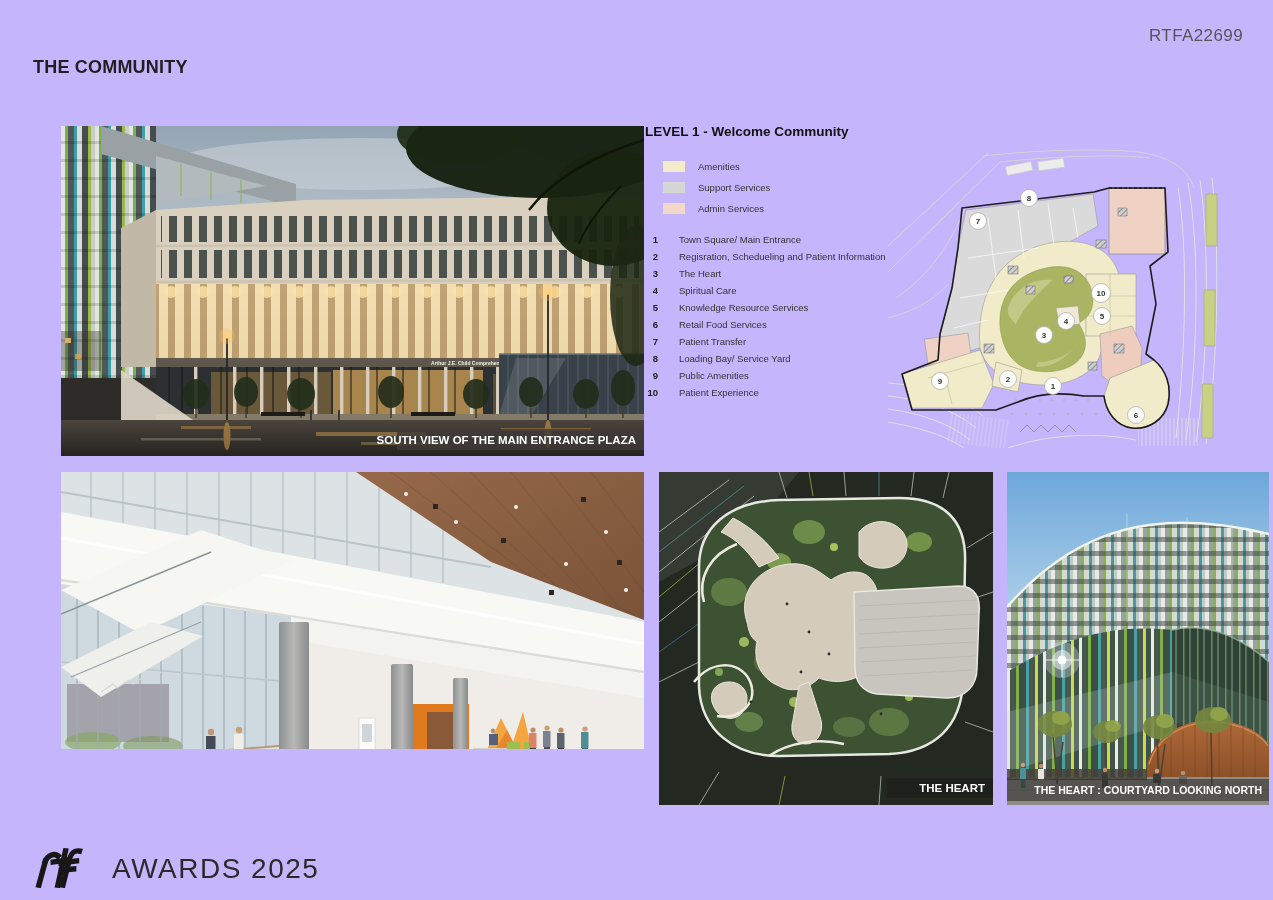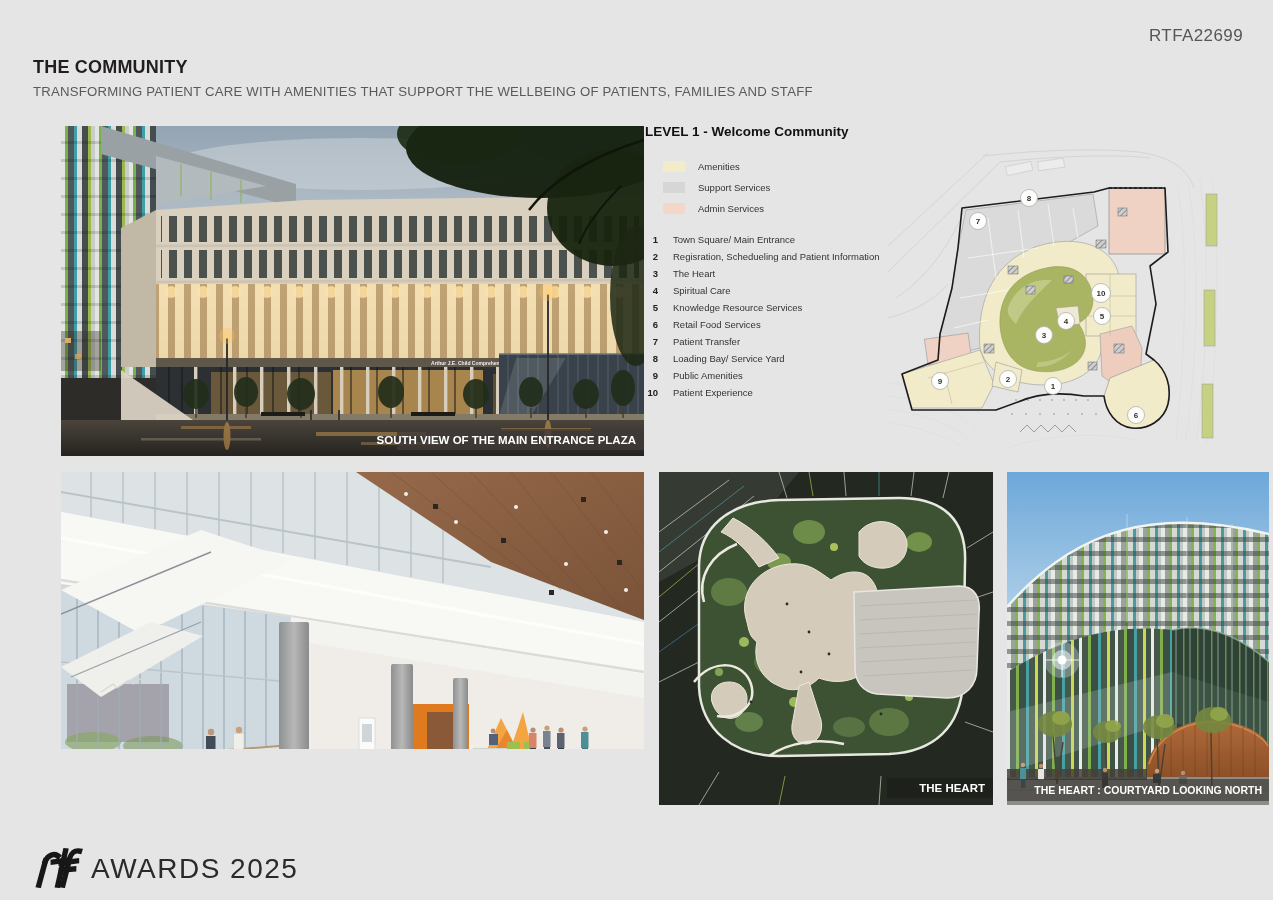--- a/index.html
+++ b/index.html
@@ -1,16 +1,16 @@
 <!DOCTYPE html>
 <html><head>
 <meta charset="utf-8">
 <style>
   html,body{margin:0;padding:0;background:#ffffff;}
-  .board{position:relative;width:1273px;height:900px;background:#e5e5e5;overflow:hidden;
+  .board{position:relative;width:1273px;height:900px;background:#c4b5fd;overflow:hidden;
          font-family:"Liberation Sans",sans-serif;color:#1e1a1b;}
   .abs{position:absolute;}
   
   .ref-id{right:30px;top:26px;font-size:17px;color:#55565a;letter-spacing:.4px;}
   .title{left:33px;top:57px;font-size:18px;font-weight:bold;letter-spacing:.2px;color:#221e1f;}
   .subtitle{left:33px;top:84px;font-size:13.2px;color:#5a5a5c;letter-spacing:.2px;}
   
   .photo{overflow:hidden;padding-left:28px;}
   .photo svg{display:block;}
   .photo-main{left:33px;top:126px;width:583px;height:330px;}
@@ -22,34 +22,33 @@
   .legend{left:647px;top:156px;}
   .legend-row{display:flex;align-items:center;height:21px;padding-left:16px;}
   .swatch{width:22px;height:11px;display:inline-block;}
   .sw-amenities{background:#f3ecca;}
   .sw-support{background:#d6d6d6;}
   .sw-admin{background:#f3d8c9;}
   .legend-label{margin-left:13px;font-size:9.5px;color:#333;}
   .key-list{left:645px;top:234px;}
   .key-row{display:flex;align-items:baseline;height:17px;}
   .key-num{width:13px;text-align:right;font-size:9.5px;font-weight:bold;color:#222;flex:none;}
-  .key-label{margin-left:15px;font-size:9.5px;color:#333;white-space:nowrap;}
+  .key-label{margin-left:21px;font-size:9.5px;color:#333;white-space:nowrap;}
   .plan{left:888px;top:148px;width:335px;height:300px;}
   
   .footer{left:33px;top:846px;display:flex;align-items:center;}
-  .footer-label{margin-left:8px;font-size:28px;letter-spacing:1.5px;color:#2a2a2a;}
+  .footer-label{margin-left:29px;font-size:28px;letter-spacing:1.5px;color:#2a2a2a;}
 </style>
 </head>
 <body>
 
 <div class="board">
 
   <div class="abs ref-id">RTFA22699</div>
   <div class="abs title">THE COMMUNITY</div>
-  <div class="abs subtitle">TRANSFORMING PATIENT CARE WITH AMENITIES THAT SUPPORT THE WELLBEING OF PATIENTS, FAMILIES AND STAFF</div>
 
   <div class="abs photo photo-main">
     <svg width="583" height="330" viewBox="0 0 583 330">
       <defs>
         <linearGradient id="skyG" x1="0" y1="0" x2="0" y2="1">
           <stop offset="0" stop-color="#93a4b3"></stop>
             <stop offset="1" stop-color="#cdd4d8"></stop>
         </linearGradient>
         <linearGradient id="glowG" x1="0" y1="0" x2="0" y2="1">
           <stop offset="0" stop-color="#eed5a4"></stop>

